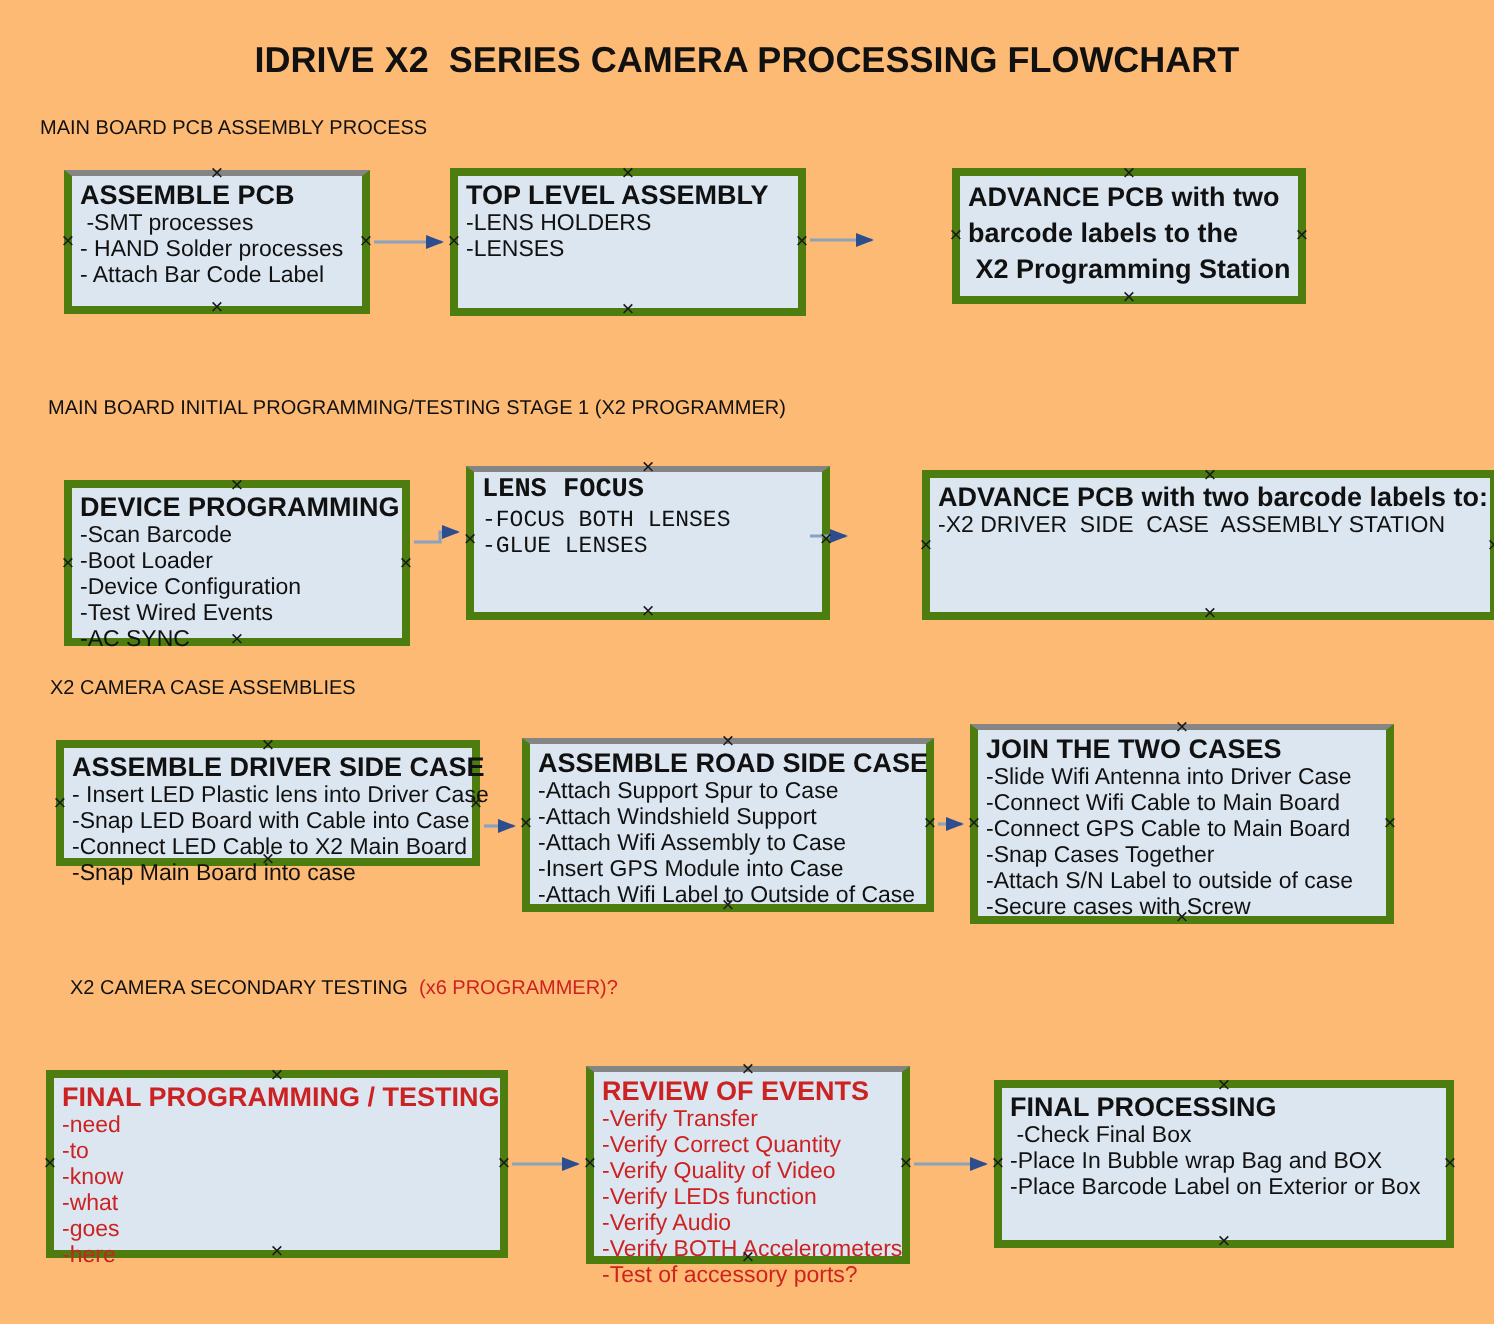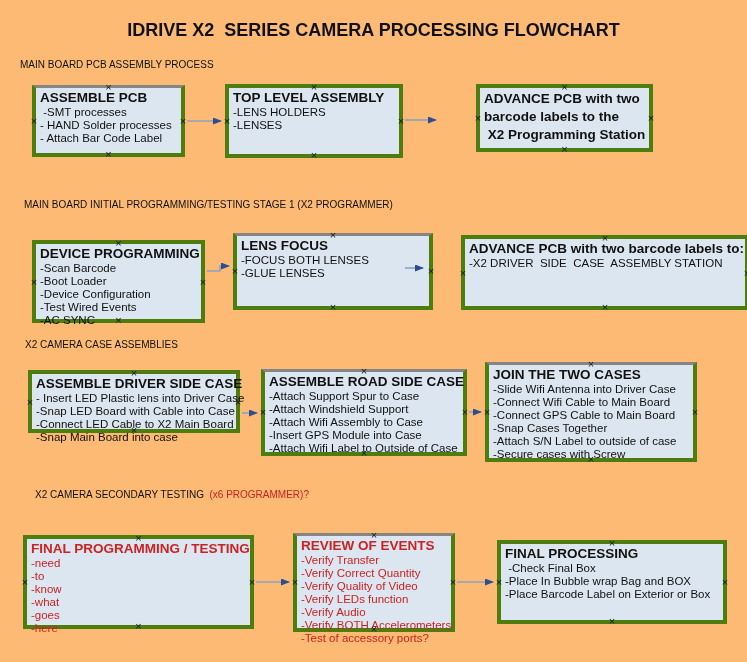--- a/index.html
+++ b/index.html
@@ -84,21 +84,21 @@
     <span class="hx l"></span>
     <span class="hx r"></span>
     <div class="bh">DEVICE PROGRAMMING</div>
     <div class="bl">-Scan Barcode</div>
     <div class="bl">-Boot Loader</div>
     <div class="bl">-Device Configuration</div>
     <div class="bl">-Test Wired Events</div>
     <div class="bl">-AC SYNC</div>
   </div>
 
-  <div class="box shadow-top" style="left:233px; top:233px; width:200px; height:77px;">
+  <div class="box shadow-top" style="left:233px; top:233px; width:182px; height:77px;font-family:Liberation Mono, monospace;">
     <span class="hx t"></span>
     <span class="hx b"></span>
     <span class="hx l"></span>
     <span class="hx r"></span>
     <div class="bh">LENS FOCUS</div>
     <div class="bl">-FOCUS BOTH LENSES</div>
     <div class="bl">-GLUE LENSES</div>
   </div>
 
   <div class="box" style="left:427px; top:235px; width:288px; height:75px;margin-left:34px;">

